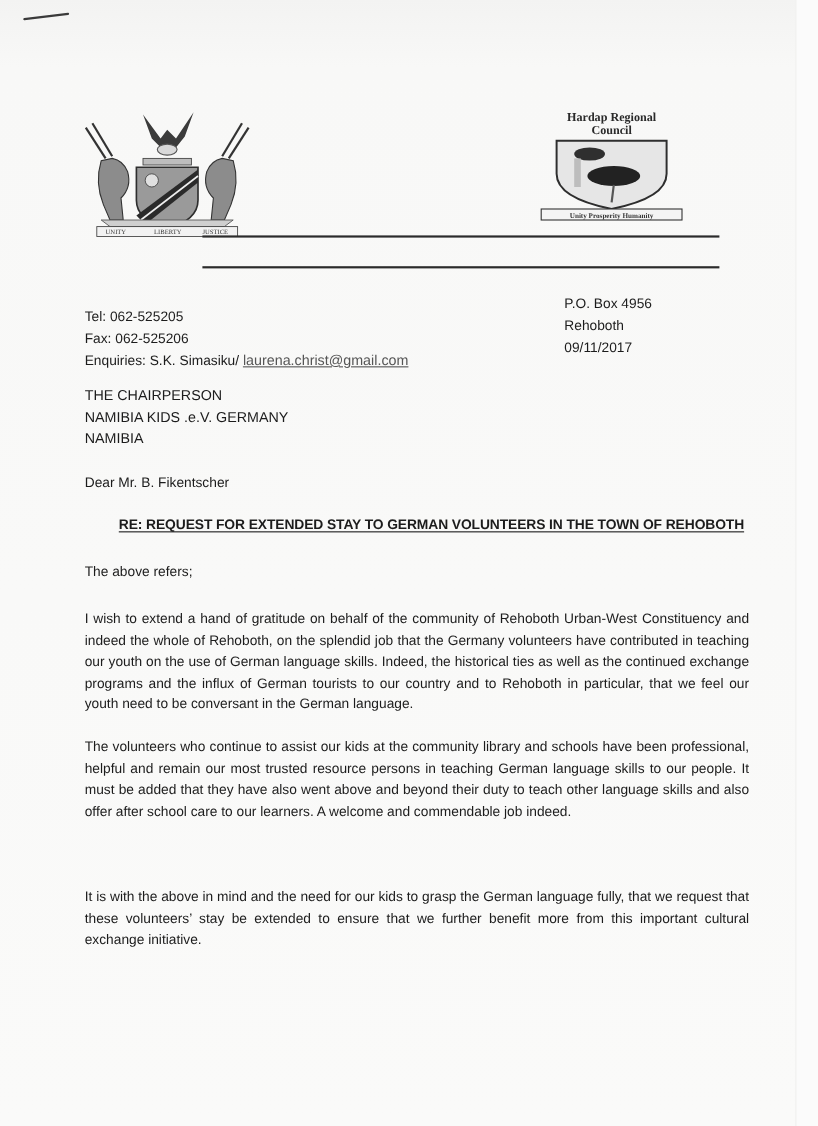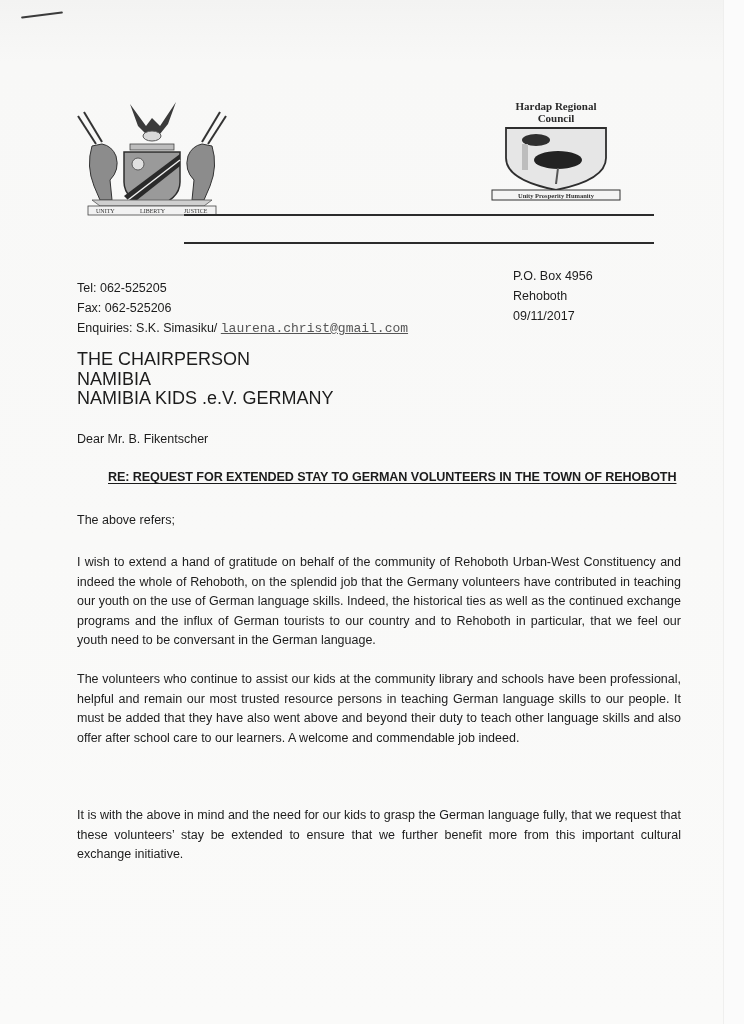--- a/index.html
+++ b/index.html
@@ -20,24 +20,24 @@
     .rule { position: absolute; left: 184px; width: 470px; height: 2px; background: #2b2b2b; }
     .rule.top { top: 214px; }
     .rule.bottom { top: 242px; }
     .office-title {
       position: absolute; left: 189px; top: 220px;
       font-weight: bold; font-size: 14.5px; letter-spacing: 0.1px; color: #1f1f1f;
     }
 
     .contact-left { position: absolute; left: 77px; top: 266px; font-size: 12.5px; line-height: 20px; margin-top: 12px; }
     .contact-left .row { white-space: nowrap; }
-    .email { font-family: Liberation Mono, monospace; text-decoration: underline; color: #555; font-size: 13px; }
+    .email { font-family: Liberation Sans, sans-serif; text-decoration: underline; color: #555; font-size: 13px; }
     .contact-right { position: absolute; left: 513px; top: 266px; font-size: 12.5px; line-height: 20px; }
 
-    .recipient { position: absolute; left: 77px; top: 350px; font-size: 18px; line-height: 19.5px; }
+    .recipient { position: absolute; left: 77px; top: 350px; font-size: 13px; line-height: 19.5px; }
     .salutation { position: absolute; left: 77px; top: 432px; font-size: 12.5px; }
     .subject {
       position: absolute; left: 77px; top: 470px; font-weight: bold; font-size: 12.6px;
       text-decoration: underline; text-underline-offset: 2px; letter-spacing: -0.1px; white-space: nowrap; padding-left: 31px;
     }
     .refers { position: absolute; left: 77px; top: 513px; font-size: 12.5px; }
 
     .para { position: absolute; left: 77px; width: 604px; font-size: 12.5px; line-height: 19.5px; text-align: justify; }
     .para.p1 { top: 553px; }
     .para.p2 { top: 670px; }
@@ -101,22 +101,22 @@
   </div>
 
   <div class="contact-right">
     <div>P.O. Box 4956</div>
     <div>Rehoboth</div>
     <div>09/11/2017</div>
   </div>
 
   <div class="recipient">
     <div>THE CHAIRPERSON</div>
+    <div>NAMIBIA KIDS .e.V. GERMANY</div>
     <div>NAMIBIA</div>
-    <div>NAMIBIA KIDS .e.V. GERMANY</div>
   </div>
 
   <div class="salutation">Dear Mr. B. Fikentscher</div>
   <div class="subject">RE: REQUEST FOR EXTENDED STAY TO GERMAN VOLUNTEERS IN THE TOWN OF REHOBOTH</div>
   <div class="refers">The above refers;</div>
 
   <div class="para p1">I wish to extend a hand of gratitude on behalf of the community of Rehoboth Urban-West Constituency and indeed the whole of Rehoboth, on the splendid job that the Germany volunteers have contributed in teaching our youth on the use of German language skills. Indeed, the historical ties as well as the continued exchange programs and the influx of German tourists to our country and to Rehoboth in particular, that we feel our youth need to be conversant in the German language.</div>
   <div class="para p2">The volunteers who continue to assist our kids at the community library and schools have been professional, helpful and remain our most trusted resource persons in teaching German language skills to our people. It must be added that they have also went above and beyond their duty to teach other language skills and also offer after school care to our learners. A welcome and commendable job indeed.</div>
   <div class="para p3">It is with the above in mind and the need for our kids to grasp the German language fully, that we request that these volunteers’ stay be extended to ensure that we further benefit more from this important cultural exchange initiative.</div>
 </div>

